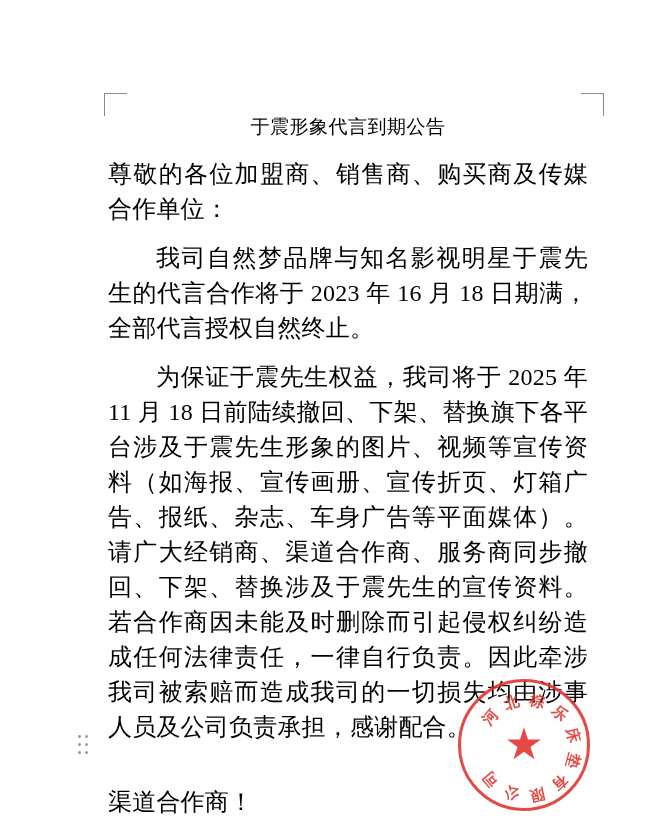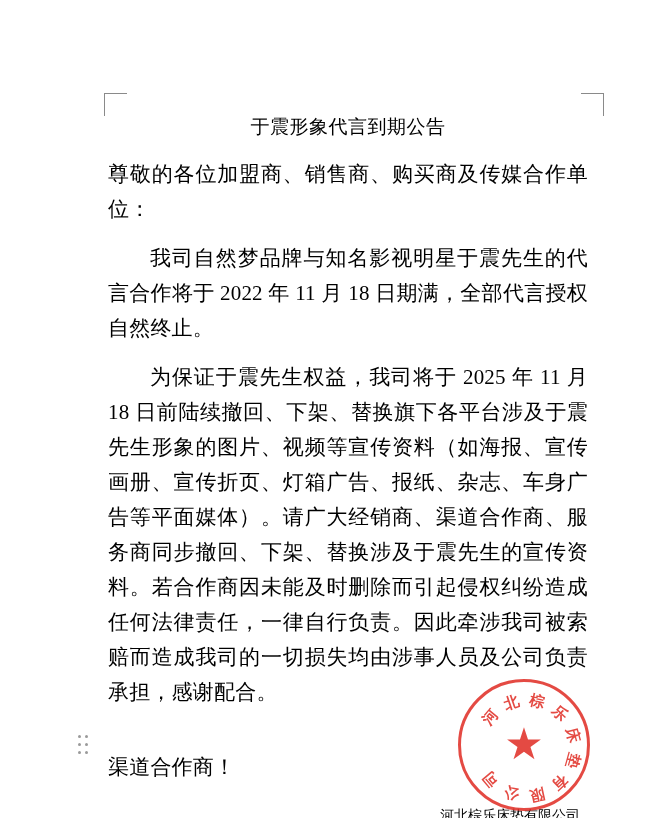--- a/index.html
+++ b/index.html
@@ -66,21 +66,21 @@
     text-align: center;
     font-size: 19px;
     line-height: 28px;
     letter-spacing: 0.5px;
     margin: 0 0 16px 0;
     font-weight: normal;
     font-family: "Liberation Serif", "DejaVu Serif", serif;
   }
 
   .para {
-    font-size: 21px;
+    font-size: 24px;
     line-height: 35px;
     text-align: justify;
     text-justify: inter-ideograph;
     margin: 0 0 4px 0;
     letter-spacing: 0.2px;
   }
   .para.indent { text-indent: 2em; }
   .para.salutation { text-indent: 0; }
 
   .spacer-sm { height: 10px; }
@@ -166,21 +166,21 @@
   </div>
 
   <div class="content">
 
     <h1 class="doc-title">于震形象代言到期公告</h1>
 
     <p class="para salutation">尊敬的各位加盟商、销售商、购买商及传媒合作单位：</p>
 
     <div class="spacer-sm"></div>
 
-    <p class="para indent">我司自然梦品牌与知名影视明星于震先生的代言合作将于 2022 年 11 月 18 日期满，全部代言授权自然终止。</p>
+    <p class="para indent">我司自然梦品牌与知名影视明星于震先生的代言合作将于 2023 年 16 月 18 日期满，全部代言授权自然终止。</p>
 
     <div class="spacer-sm"></div>
 
     <p class="para indent">为保证于震先生权益，我司将于 2025 年 11 月 18 日前陆续撤回、下架、替换旗下各平台涉及于震先生形象的图片、视频等宣传资料（如海报、宣传画册、宣传折页、灯箱广告、报纸、杂志、车身广告等平面媒体）。请广大经销商、渠道合作商、服务商同步撤回、下架、替换涉及于震先生的宣传资料。若合作商因未能及时删除而引起侵权纠纷造成任何法律责任，一律自行负责。因此牵涉我司被索赔而造成我司的一切损失均由涉事人员及公司负责承担，感谢配合。</p>
 
     <div class="spacer-sm"></div>
 
 
     <div class="spacer-md"></div>
 

